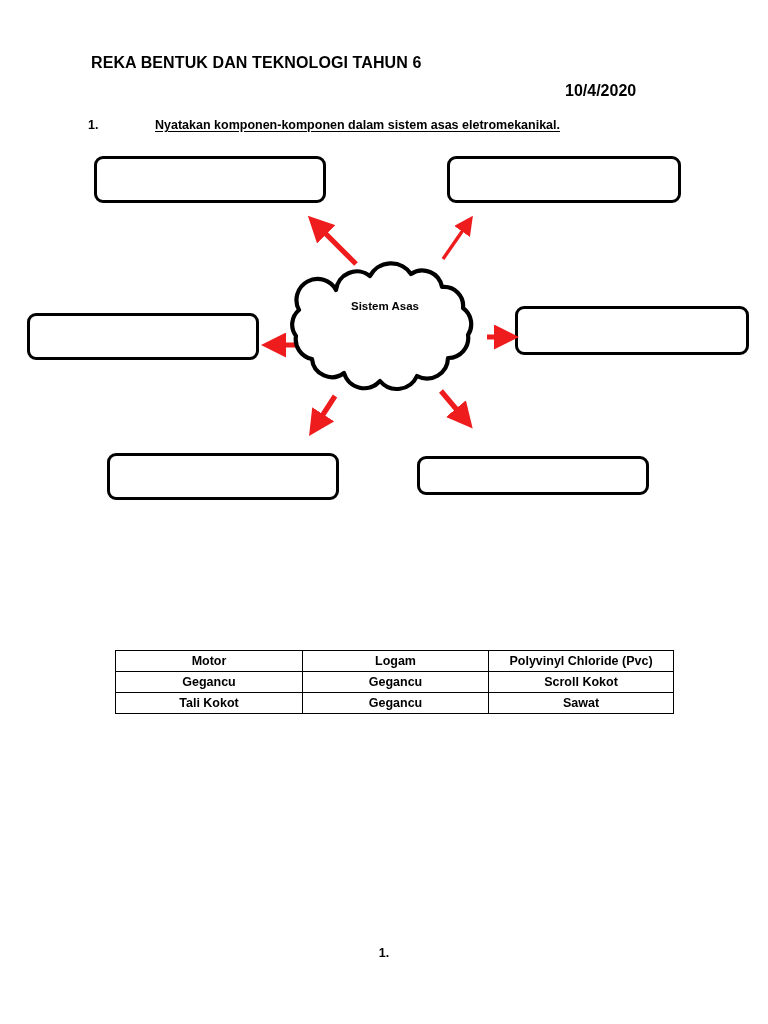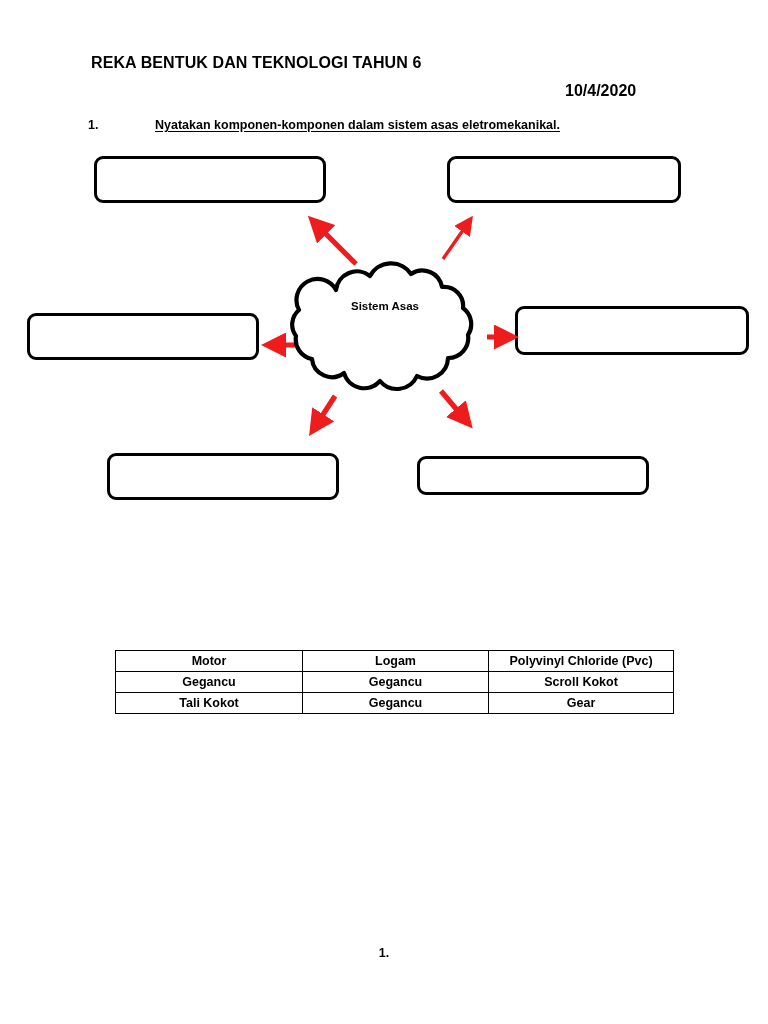--- a/index.html
+++ b/index.html
@@ -221,20 +221,20 @@
         <td>Polyvinyl Chloride (Pvc)</td>
       </tr>
       <tr>
         <td>Gegancu</td>
         <td>Gegancu</td>
         <td>Scroll Kokot</td>
       </tr>
       <tr>
         <td>Tali Kokot</td>
         <td>Gegancu</td>
-        <td>Gear</td>
+        <td>Sawat</td>
       </tr>
     </tbody>
   </table>
 
   <div class="footer-number">1.</div>
 
 </div>
 
 </body></html>

